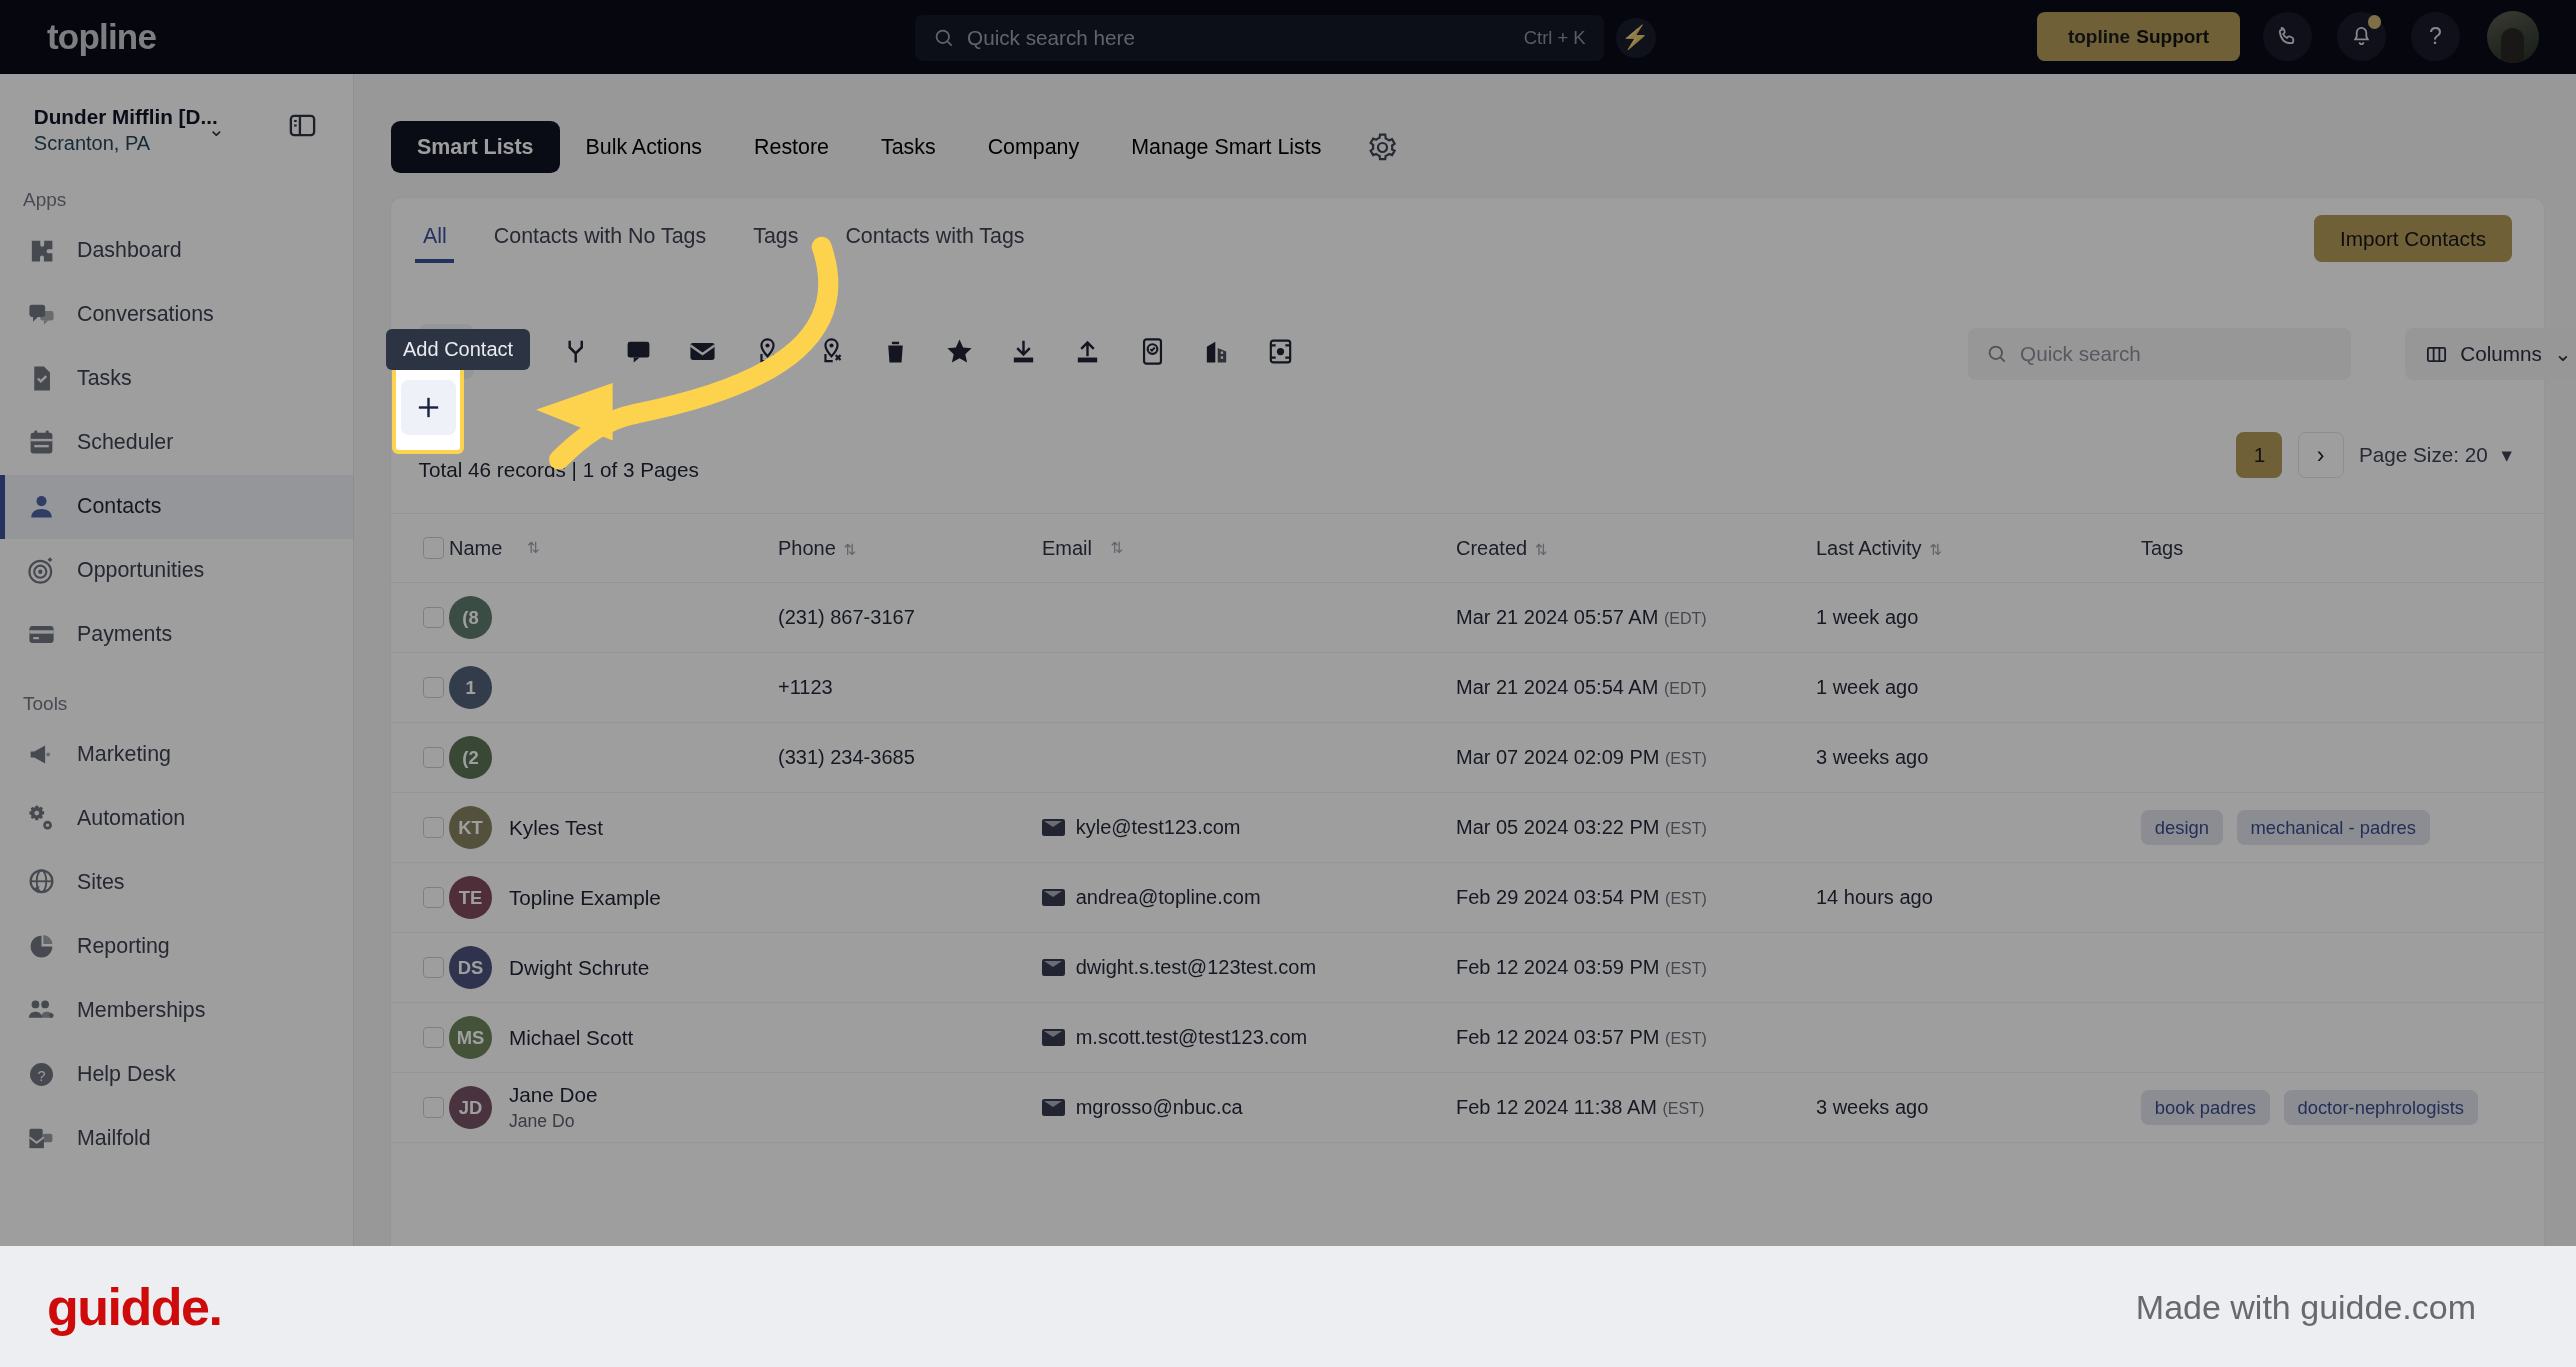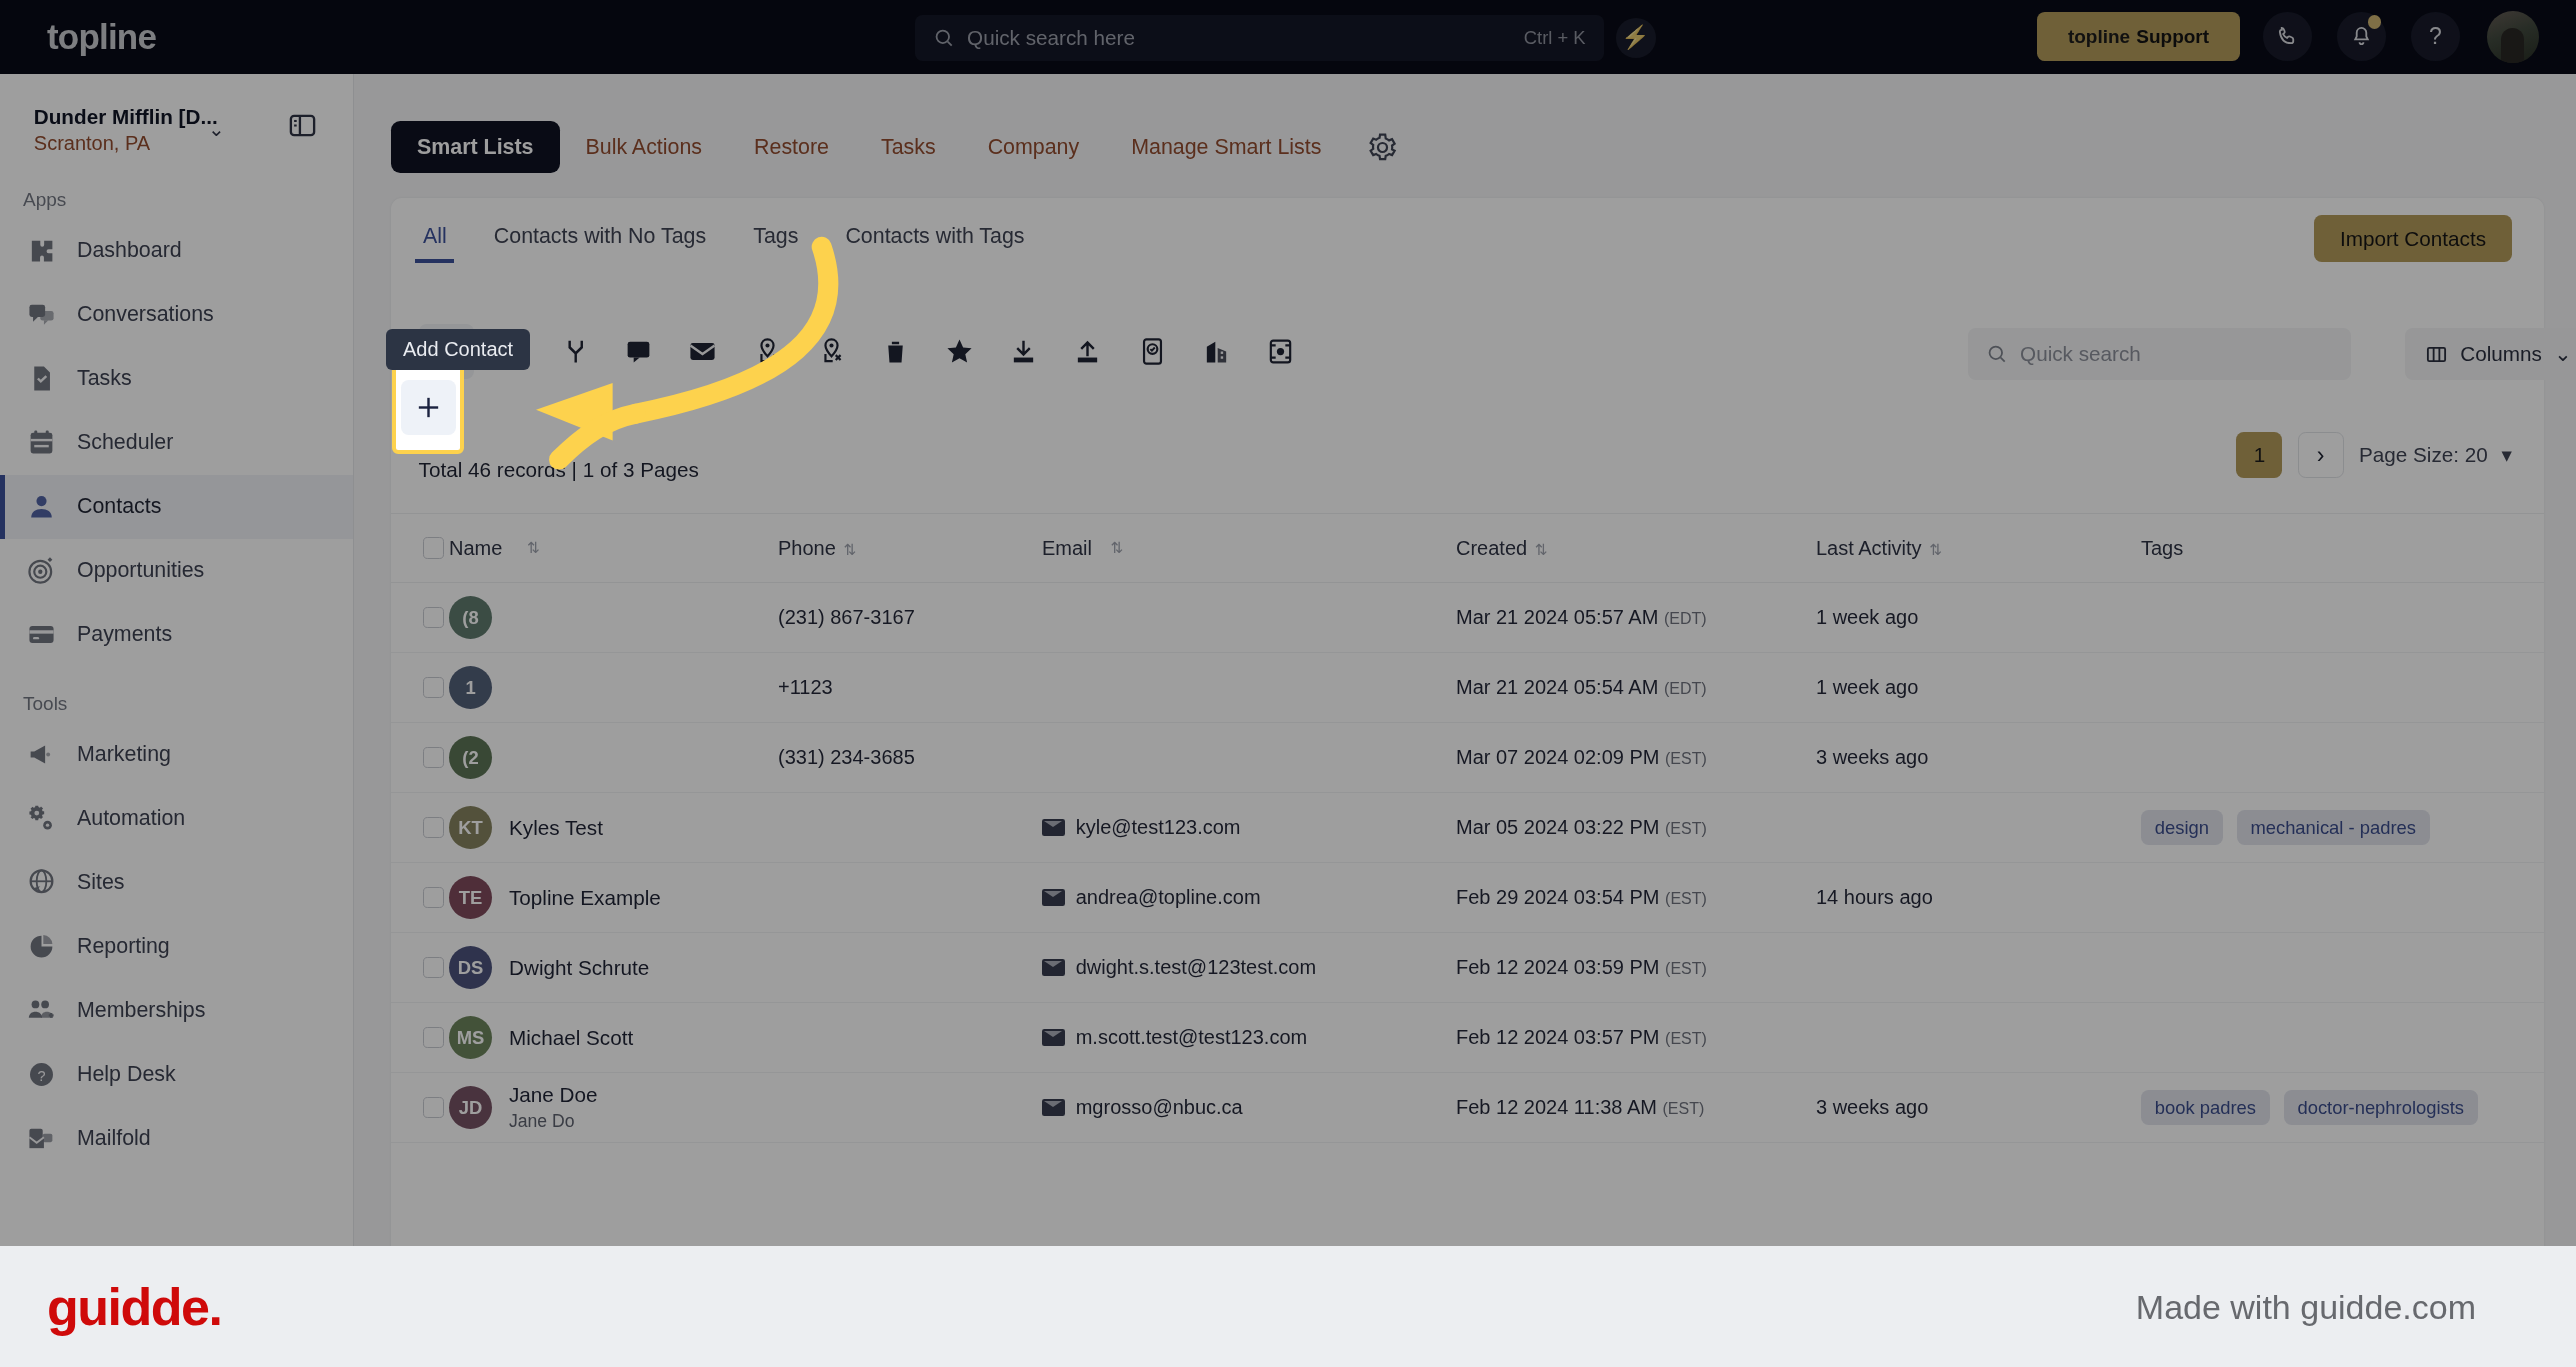--- a/index.html
+++ b/index.html
@@ -68,21 +68,21 @@
   
   .sidebar {
     position: absolute; top: 74px; left: 0; width: 354px; height: 1172px;
     background: #ffffff; border-right: 0.8px solid #e3e6ec;
   }
   .org-box {
     margin: 20px 0 0 20px; width: 214px; height: 69px;
     border-radius: 9.2px; padding: 10.7px 13.8px; position: relative;
   }
   .org-name { font-size: 20.7px; font-weight: 700; color: #0c1434; white-space: nowrap; }
-  .org-sub { font-size: 20px; color: #c2410c; margin-top: 3.1px; }
+  .org-sub { font-size: 20px; color: #0c4a6e; margin-top: 3.1px; }
   .org-chev { position: absolute; right: 9.2px; top: 23px; font-size: 20px; color:#2a3354; }
   .panel-toggle {
     position: absolute; left: 285px; top: 34px; width: 35px; height: 35px;
     display: flex; align-items: center; justify-content: center;
   }
   .sec-label {
     margin: 26px 0 7.7px 23px; font-size: 19px; color: #6f footer; color:#70778c;
   }
   .nav-item {
     height: 64px; display: flex; align-items: center; gap: 20px;
@@ -107,21 +107,21 @@
     color: #a81818; font-weight: 700; font-family: "Liberation Serif", serif;
   }
 
   
   .main { position: absolute; top: 74px; left: 354px; width: 2222px; height: 1172px; background: #f4f5f8; }
   .tabs-row {
     position: absolute; top: 47px; left: 37px; display: flex; align-items: center; gap: 0;
   }
   .tab-pill {
     height: 52px; padding: 0 26px; border-radius: 9.2px;
-    display: flex; align-items: center; font-size: 21.4px; color: #c2410c;
+    display: flex; align-items: center; font-size: 21.4px; color: #000000;
   }
   .tab-pill.active { background: #0b1130; color: #ffffff; font-weight: 600; }
   .gear-tab { margin-left: 18.4px; width: 34px; height: 34px; display:flex; align-items:center; justify-content:center; }
 
   .card {
     position: absolute; top: 124px; left: 37px; width: 2153px; height: 1072px;
     background: #ffffff; border-radius: 10.7px; box-shadow: 0 0.8px 2.3px rgba(0,0,0,.07);
   }
   .filter-tabs { position: absolute; top: 26px; left: 32px; display: flex; gap: 47px; align-items: baseline; }
   .ftab { font-size: 21.4px; color: #3b4360; padding-bottom: 13.8px; position: relative; }

